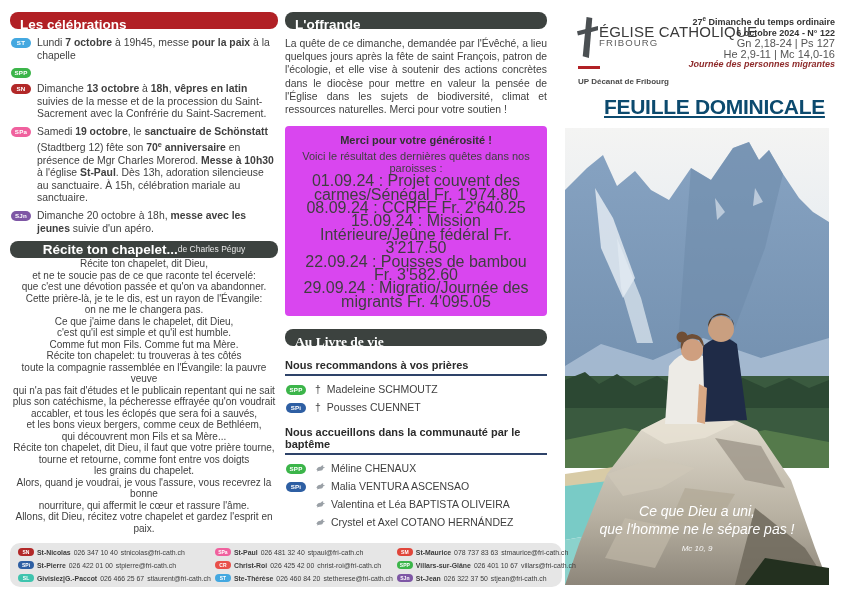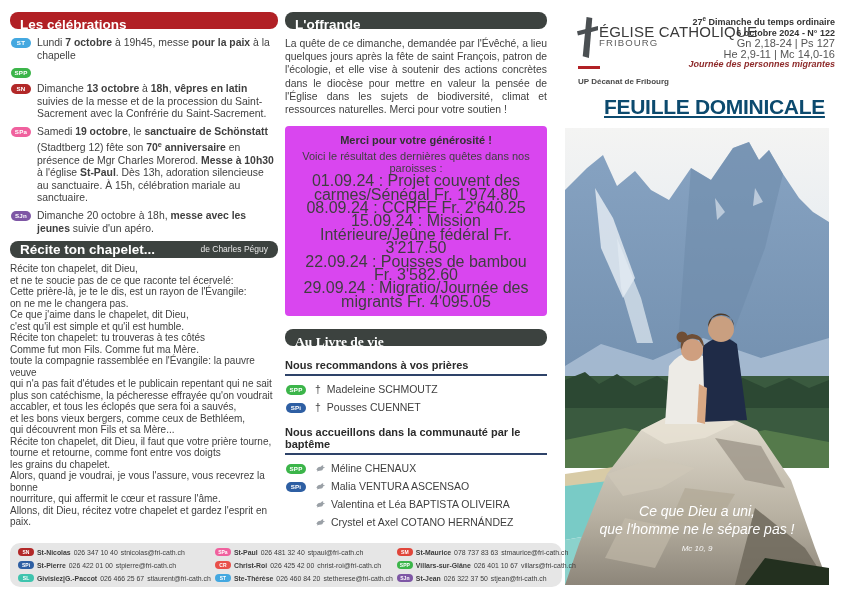--- a/index.html
+++ b/index.html
@@ -6,33 +6,33 @@
   .page{position:relative;width:842px;height:595px;background:#ffffff;overflow:hidden;
         font-family:"Liberation Sans",sans-serif;color:#3f3f3f;}
   
   .col-left{position:absolute;left:10px;top:12px;width:268px;}
   .col-mid{position:absolute;left:285px;top:12px;width:262px;}
   
   .header-bar{height:17px;border-radius:8px;color:#fff;font-weight:bold;font-size:13.5px;
               line-height:25px;padding:0 10px;box-sizing:border-box;}
   .hdr-red{background:#b12025;}
   .hdr-dark{background:#3c423f;}
-  .hdr-flex{display:flex;justify-content:space-between;align-items:center;}
+  .hdr-flex{display:flex;justify-content:center;align-items:center;}
   .hdr-author{font-size:8.5px;font-weight:normal;color:#e8e8e8;}
   
   .celeb-list{margin-top:8px;}
   .celeb-row{display:flex;margin:5px 0;font-size:10.4px;line-height:12.6px;}
   .badge{flex:0 0 auto;width:20px;height:10px;border-radius:5px;color:#fff;font-size:6.2px;
          font-weight:bold;text-align:center;line-height:10px;margin:1px 6px 0 1px;letter-spacing:.2px;}
   .celeb-text{flex:1;}
   .bd{font-weight:bold;}
   sup{font-size:70%;}
   
   .chapelet-hdr{margin-top:6px;}
-  .poem{margin-top:5px;font-size:10px;line-height:11.5px;}
+  .poem{font-size:10px;line-height:11.5px;text-align:center;}
   
   .offr-body{margin-top:8px;font-size:10.4px;line-height:13.2px;text-align:justify;}
   .merci-box{margin-top:10px;background:#d946ef;border-radius:4px;padding:8px 10px;text-align:center;}
   .merci-title{font-weight:bold;font-size:11px;margin-bottom:4px;color:#333;}
   .merci-intro{font-size:11px;}
   .merci-row{font-size:16px;line-height:13.4px;}
   
   .livre-hdr{margin-top:13px;font-family:Liberation Serif, serif;}
   .subhead{font-weight:bold;font-size:11px;color:#2b2b2b;border-bottom:2px solid #2e4369;
            padding-bottom:3px;margin:13px 0 7px 0;}
@@ -95,26 +95,27 @@
         </div>
       </div>
 
     <div class="header-bar hdr-dark hdr-flex chapelet-hdr">
       <span>Récite ton chapelet...</span>
       <span class="hdr-author">de Charles Péguy</span>
     </div>
     <div class="poem">
         <div class="poem-line">Récite ton chapelet, dit Dieu,</div>
         <div class="poem-line">et ne te soucie pas de ce que raconte tel écervelé:</div>
+        <div class="poem-line">que c'est une dévotion passée et qu'on va abandonner.</div>
         <div class="poem-line">Cette prière-là, je te le dis, est un rayon de l'Évangile:</div>
         <div class="poem-line">on ne me le changera pas.</div>
         <div class="poem-line">Ce que j'aime dans le chapelet, dit Dieu,</div>
         <div class="poem-line">c'est qu'il est simple et qu'il est humble.</div>
+        <div class="poem-line">Comme fut mon Fils. Comme fut ma Mère.</div>
         <div class="poem-line">Récite ton chapelet: tu trouveras à tes côtés</div>
-        <div class="poem-line">Comme fut mon Fils. Comme fut ma Mère.</div>
         <div class="poem-line">toute la compagnie rassemblée en l'Évangile: la pauvre veuve</div>
         <div class="poem-line">qui n'a pas fait d'études et le publicain repentant qui ne sait</div>
         <div class="poem-line">plus son catéchisme, la pécheresse effrayée qu'on voudrait</div>
         <div class="poem-line">accabler, et tous les éclopés que sera foi a sauvés,</div>
         <div class="poem-line">et les bons vieux bergers, comme ceux de Bethléem,</div>
         <div class="poem-line">qui découvrent mon Fils et sa Mère...</div>
         <div class="poem-line">Récite ton chapelet, dit Dieu, il faut que votre prière tourne,</div>
         <div class="poem-line">tourne et retourne, comme font entre vos doigts</div>
         <div class="poem-line">les grains du chapelet.</div>
         <div class="poem-line">Alors, quand je voudrai, je vous l'assure, vous recevrez la bonne</div>

